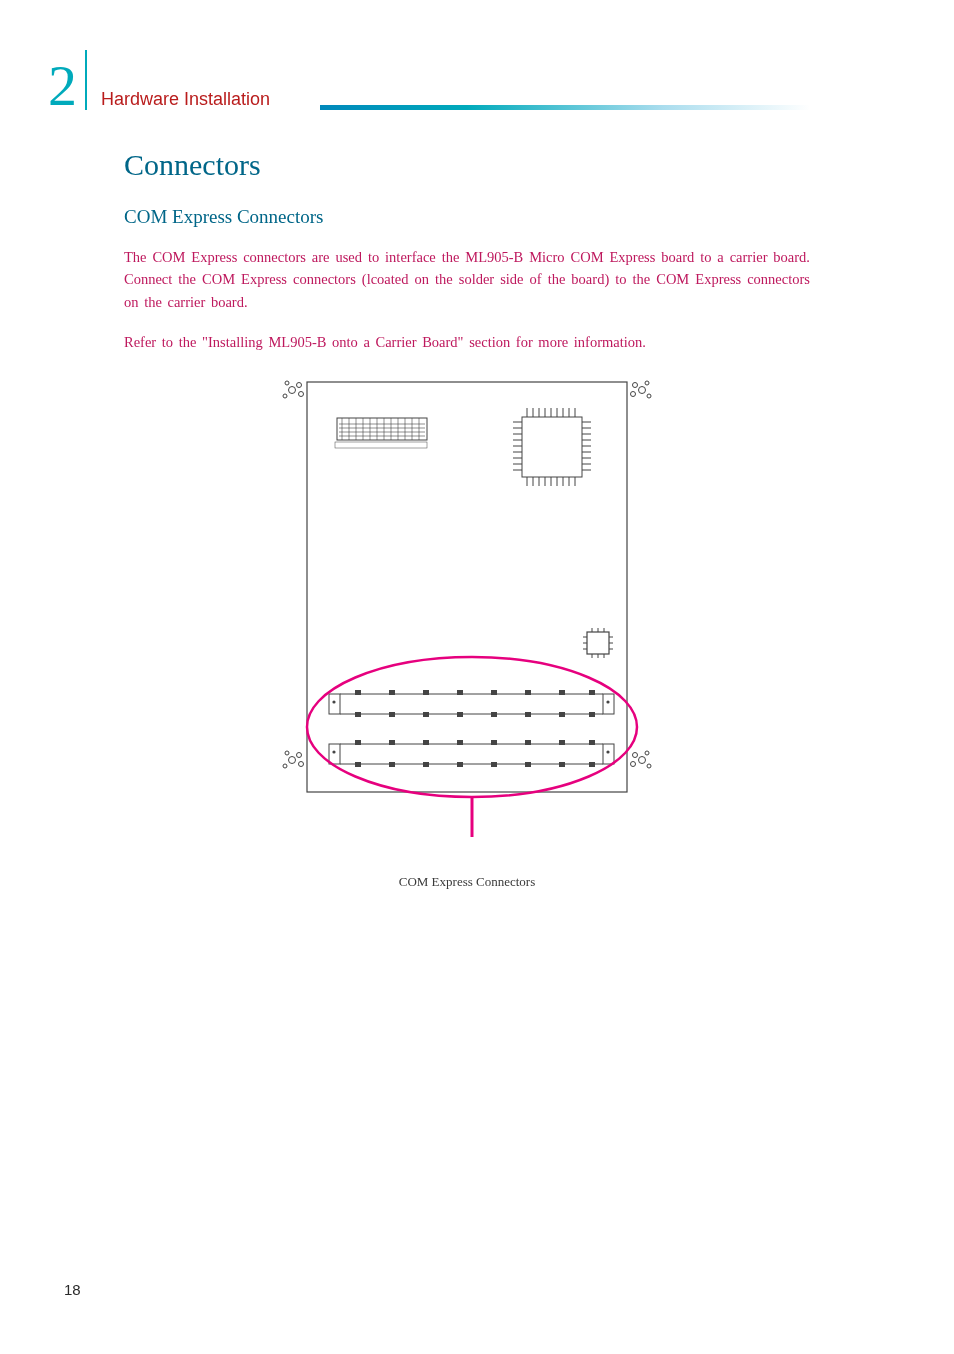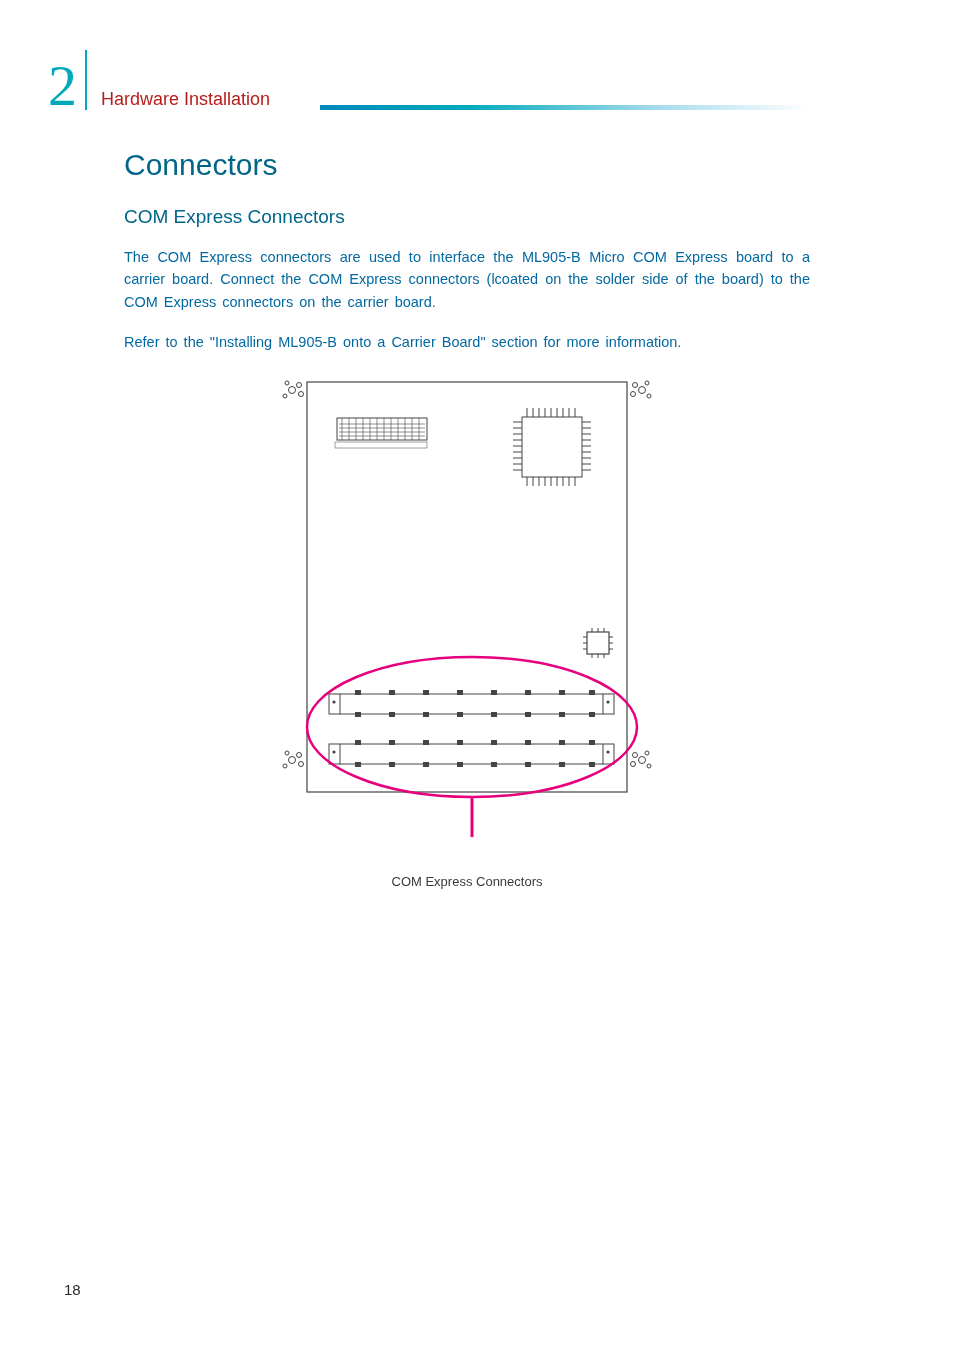--- a/index.html
+++ b/index.html
@@ -47,35 +47,36 @@
       left: 320px;
       width: 490px;
       height: 5px;
       background: linear-gradient(to right, #0088bb 0%, #00aabb 30%, #aaddee 70%, #ffffff 100%);
     }
     .content {
       position: absolute;
       top: 148px;
       left: 124px;
       width: 686px;
+      font-family: Liberation Serif, serif;
     }
     .h1 {
       color: #006688;
       font-size: 30px;
       font-weight: normal;
       margin-bottom: 24px;
     }
     .h2 {
       color: #006688;
       font-size: 19px;
       font-weight: normal;
       margin-bottom: 18px;
     }
     .body-text {
-      color: #0369a1;
+      color: #be185d;
       font-size: 14.5px;
       line-height: 1.55;
       text-align: justify;
       margin-bottom: 18px;
       word-spacing: 2px;
     }
     .diagram {
       width: 380px;
       height: 490px;
       margin: 8px auto 12px auto;

